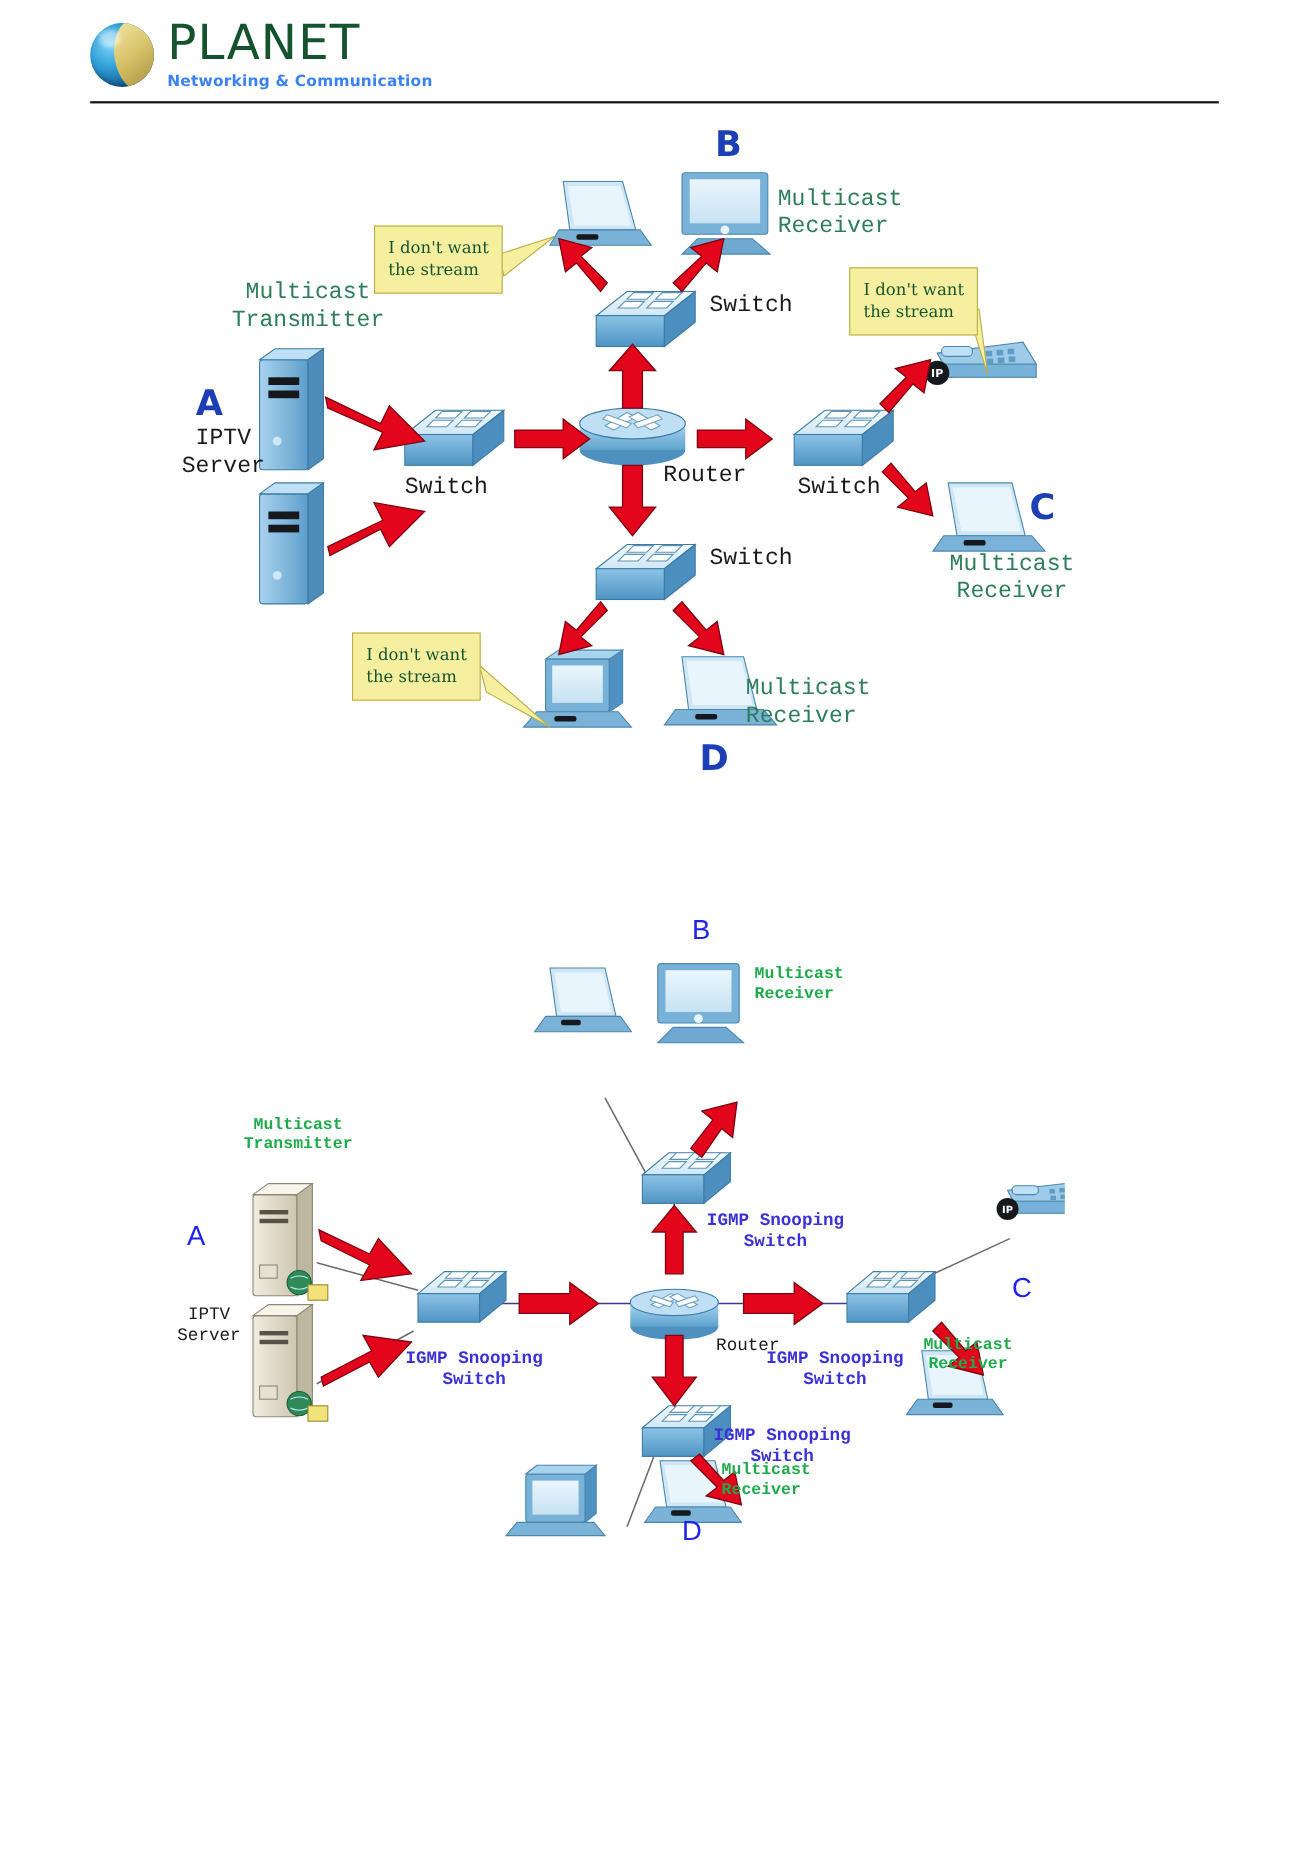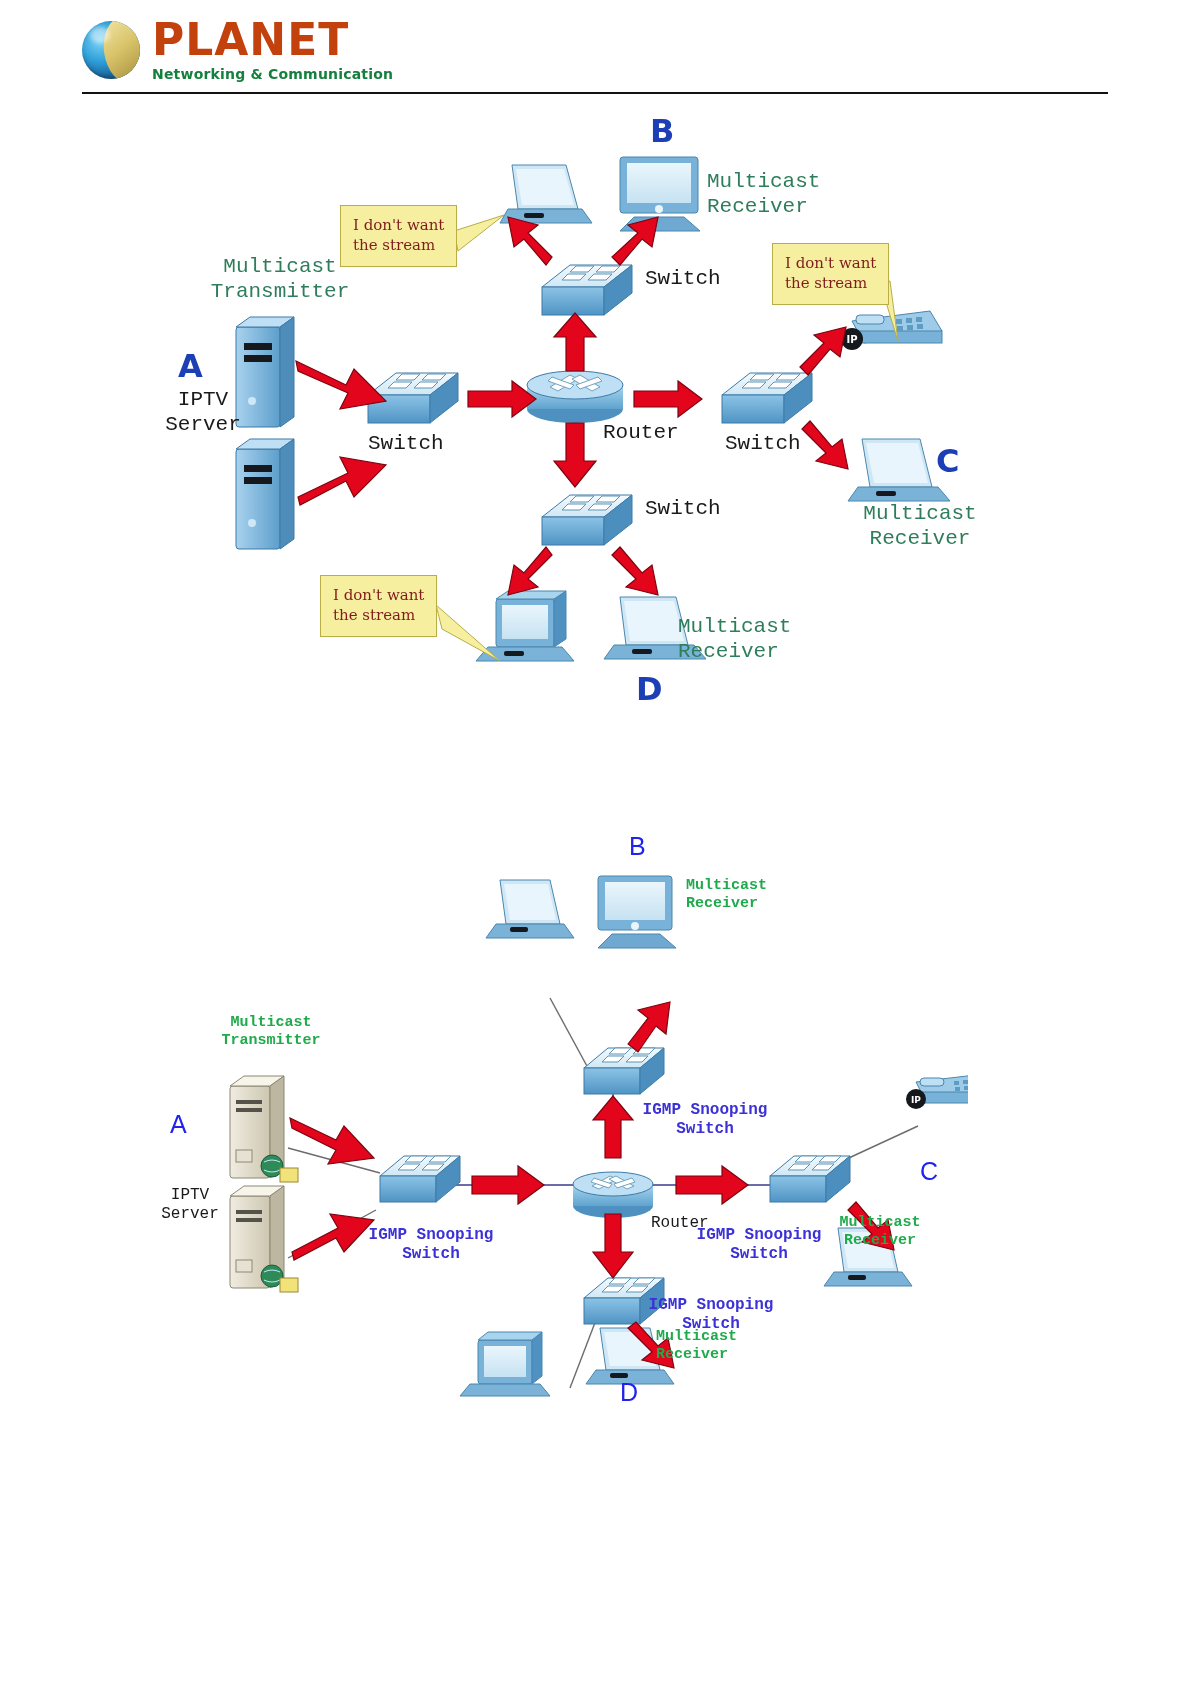--- a/index.html
+++ b/index.html
@@ -55,29 +55,29 @@
     width: 20px; height: 16px;
     border-radius: 50%;
     background: rgba(255,255,255,.45);
     filter: blur(2px);
     z-index: 3;
   }
   #brand-text { display: flex; flex-direction: column; line-height: 1; }
   #brand-name {
     font-family: "DejaVu Sans", sans-serif;
     font-size: 44px;
-    font-weight: bold;
+    font-weight: normal;
     letter-spacing: 1px;
-    color: #c2410c;
+    color: #14532d;
   }
   #brand-tagline {
     font-family: "DejaVu Sans", sans-serif;
     font-size: 14px;
     font-weight: bold;
-    color: #15803d;
+    color: #3b82f6;
     margin-top: 5px;
     letter-spacing: .2px;
   }
   #header-rule {
     position: absolute;
     left: 82px; top: 92px;
     width: 1026px; height: 2px;
     background: #111111;
   }
 
@@ -99,21 +99,21 @@
   .lbl-blue-bold { color: #1c3fb5; font-size: 32px; font-weight: bold; font-family: "DejaVu Sans", sans-serif; }
   .lbl-blue-b2 { color: #2222ee; font-size: 25px; font-family: "Liberation Sans", sans-serif; }
   .lbl-igmp    { color: #3b31d6; font-size: 16px; font-weight: bold; text-align: center; }
   .center { text-align: center; }
 
   
   .callout {
     position: absolute;
     background: #f6efa0;
     border: 1px solid #b9ad45;
-    color: #7f1d1d;
+    color: #14532d;
     font-size: 15px;
     font-family: "DejaVu Serif", serif;
     padding: 9px 12px 10px 12px;
     line-height: 1.35;
     white-space: pre;
   }
 </style>
 </head>
 <body>
 

